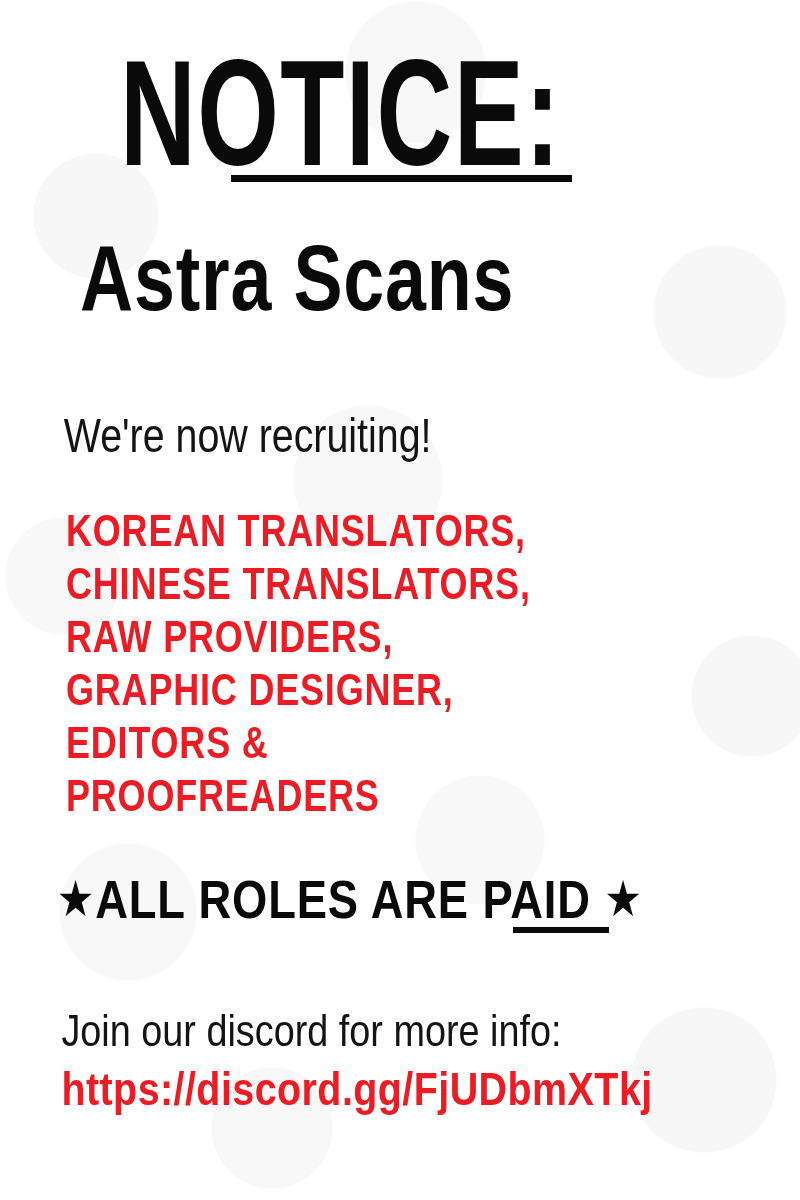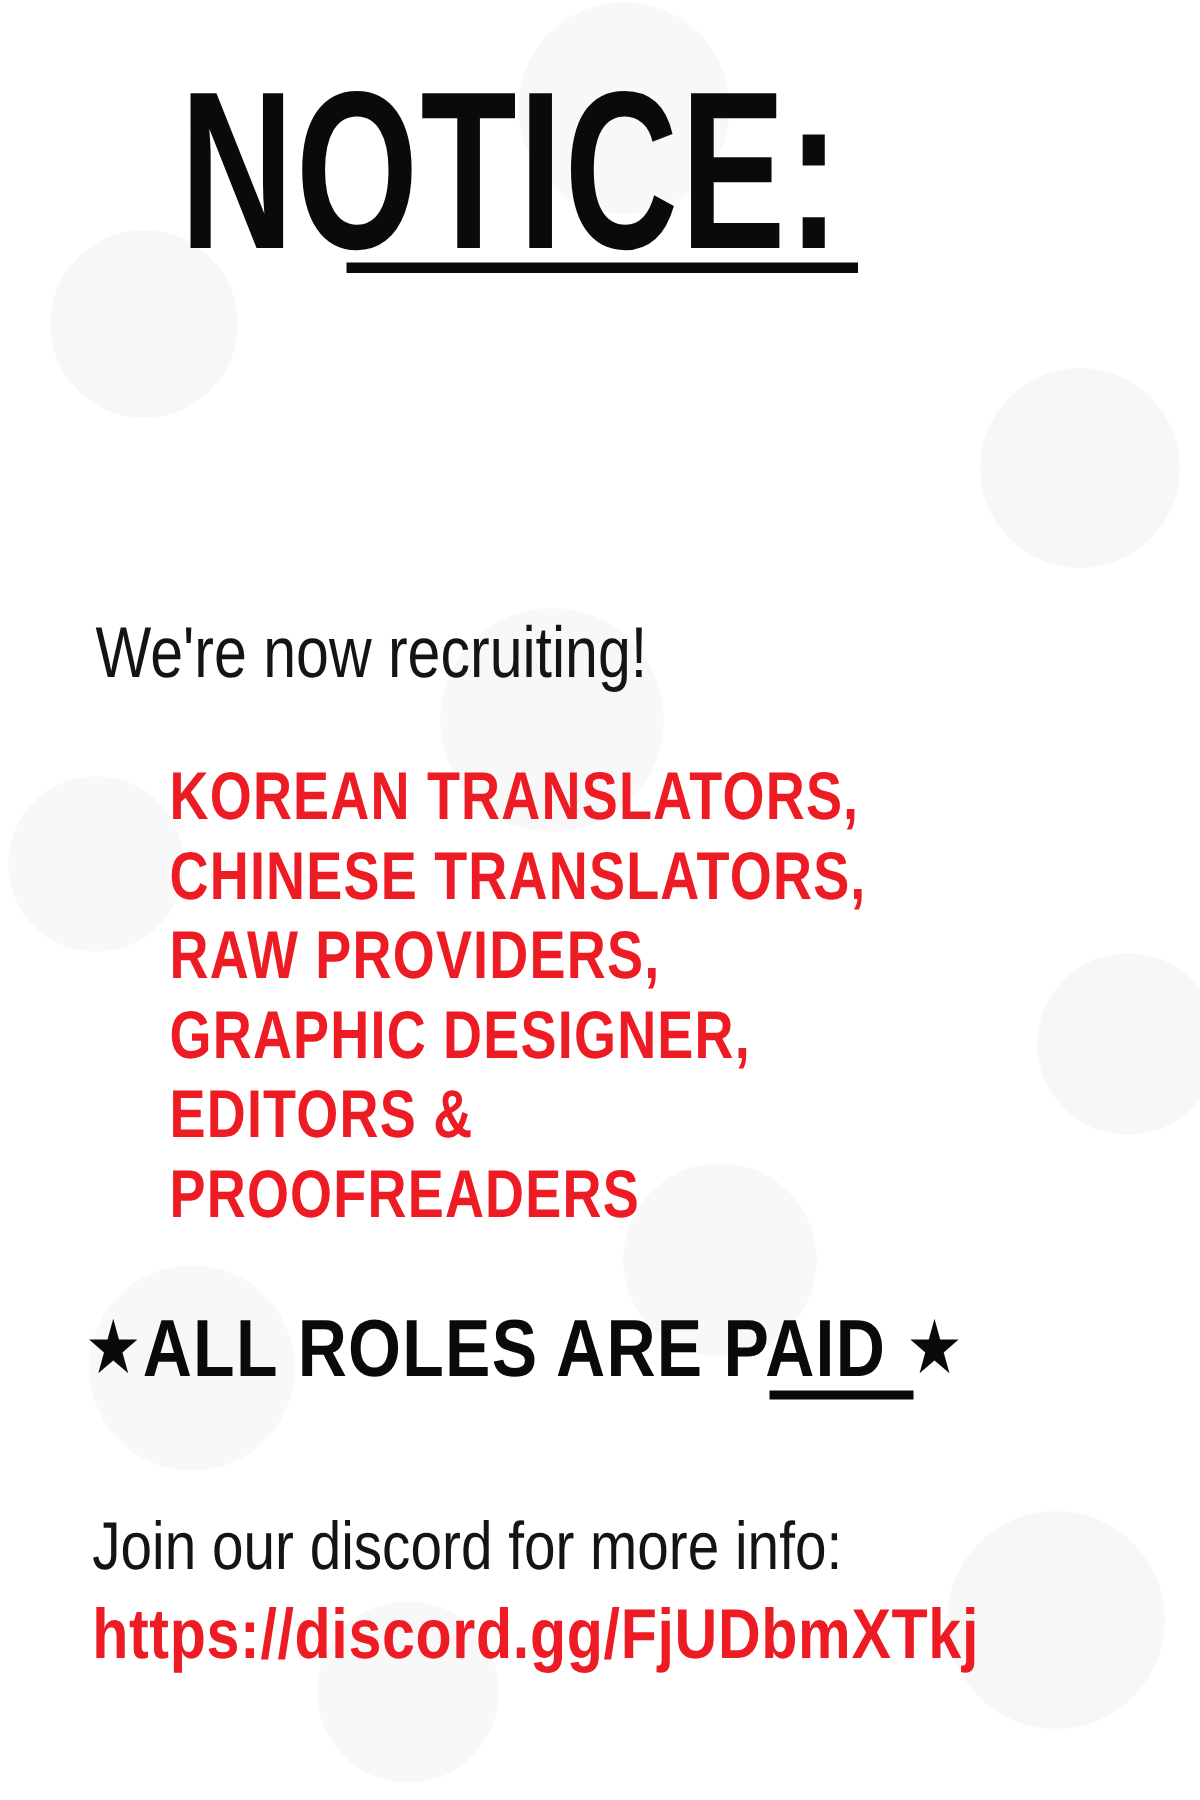--- a/index.html
+++ b/index.html
@@ -106,21 +106,20 @@
     transform: scaleX(0.82);
     transform-origin: center top;
   }
 
   
   .roles-wrap {
     position: absolute;
     top: 508px;
     left: 0;
     width: 660px;
-    padding-left: 47px;
   }
   .role-line {
     font-size: 45px;
     transform: scaleX(0.80);
     transform-origin: center top;
     letter-spacing: 1px;
     margin-bottom: 8px;
   }
 
   
@@ -178,20 +177,23 @@
 <body>
 
 <div id="page">
   <div class="stack">
 
     <div class="notice-wrap">
       <span class="cond notice-text">NOTICE:</span>
       <div class="notice-rule"></div>
     </div>
 
+    <div class="astra-wrap">
+      <span class="cond astra-text">Astra Scans</span>
+    </div>
 
     <div class="recruit-wrap">
       <span class="cond recruit-text">We're now recruiting!</span>
     </div>
 
     <div class="roles-wrap">
       <span class="cond role-line" style="color: rgb(237, 28, 36);">KOREAN TRANSLATORS,</span>
       <span class="cond role-line" style="color: rgb(237, 28, 36);">CHINESE TRANSLATORS,</span>
       <span class="cond role-line" style="color: rgb(237, 28, 36);">RAW PROVIDERS,</span>
       <span class="cond role-line" style="color: rgb(237, 28, 36);">GRAPHIC DESIGNER,</span>

